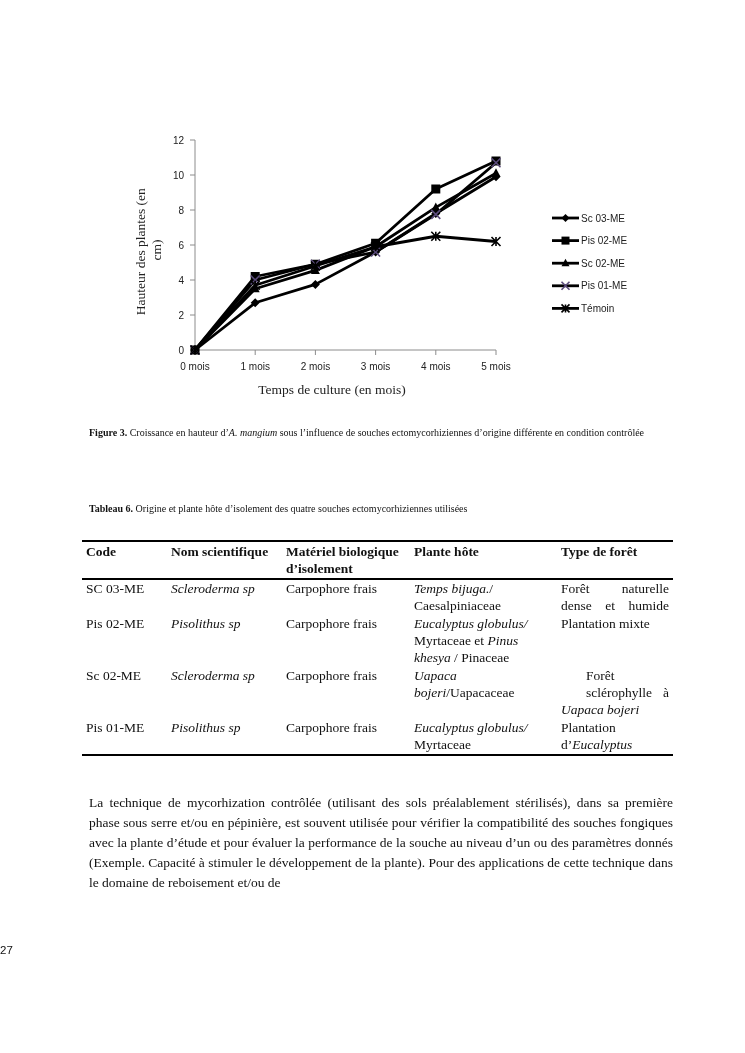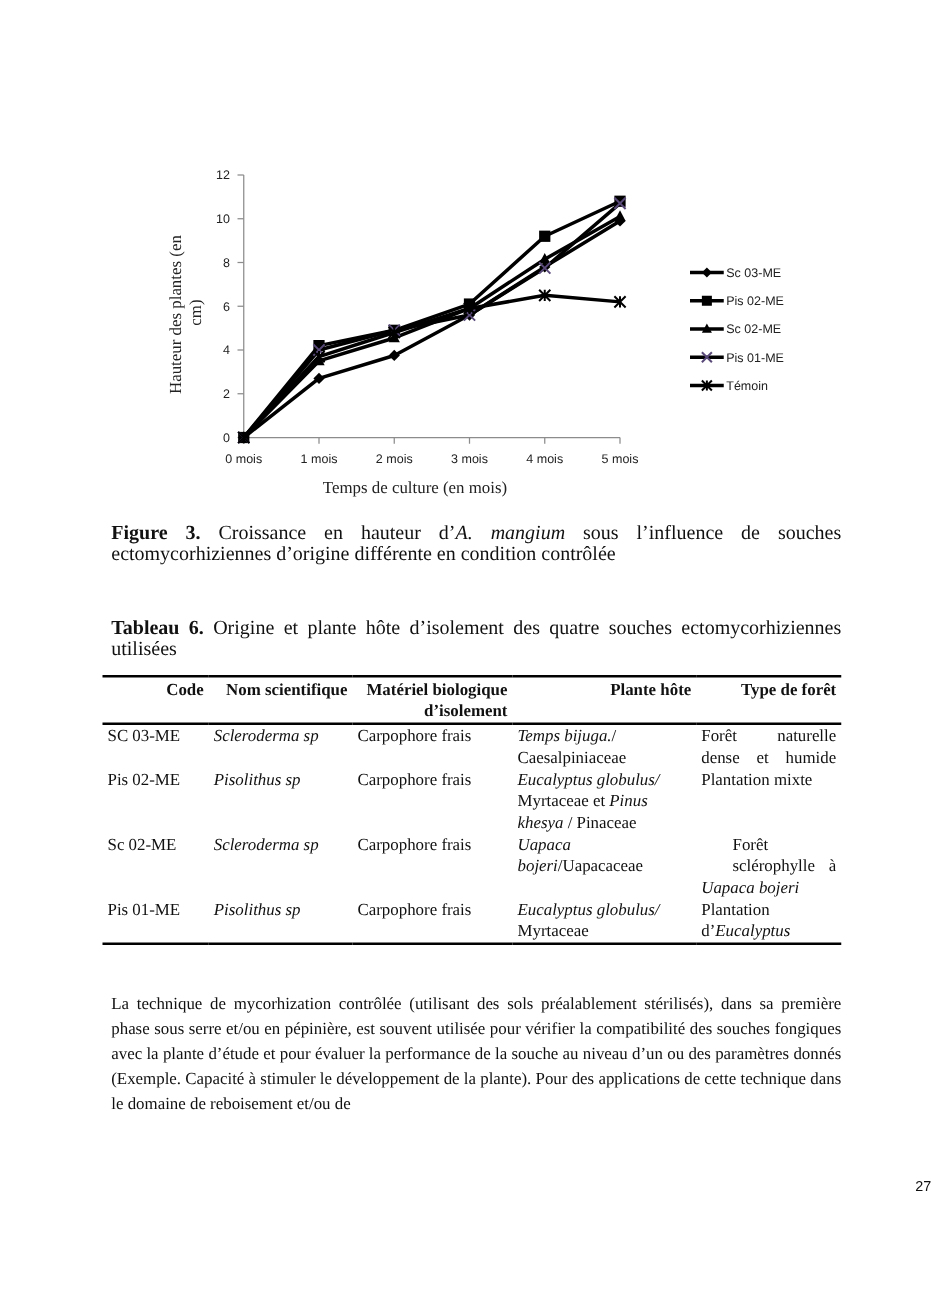--- a/index.html
+++ b/index.html
@@ -2,30 +2,30 @@
 <html><head>
 <meta charset="utf-8">
 <style>
   html,body{margin:0;padding:0;background:#fff;}
   body{width:745px;height:1053px;position:relative;overflow:hidden;font-family:"Liberation Serif",serif;color:#111;}
   .abs{position:absolute;}
   #chart{position:absolute;left:0;top:0;}
   .tick-label{font-family:"Liberation Sans",sans-serif;font-size:10px;fill:#222;}
   .legend-label{font-family:"Liberation Sans",sans-serif;font-size:10px;fill:#222;}
   .axis-title{font-family:"Liberation Serif",serif;font-size:13.5px;fill:#222;}
-  .caption{left:89px;width:584px;font-size:16px;line-height:17px;text-align:justify;}
+  .caption{left:89px;width:584px;font-size:10px;line-height:29px;text-align:justify;}
   .caption b{font-weight:bold;}
   table{position:absolute;left:82px;top:540px;width:591px;border-collapse:collapse;font-size:13.5px;line-height:17px;}
   table thead tr{border-top:2.5px solid #000;border-bottom:2.5px solid #000;}
   table tbody tr:last-child{border-bottom:2.5px solid #000;}
-  th{font-weight:bold;text-align:right;vertical-align:top;padding:1px 4px 1px 4px;}
+  th{font-weight:bold;text-align:left;vertical-align:top;padding:1px 4px 1px 4px;}
   td{vertical-align:top;padding:0 4px 1px 4px;text-align:left;}
   td.just{text-align:justify;text-align-last:justify;}
   .para{left:89px;width:584px;top:793px;font-size:13.5px;line-height:20px;text-align:justify;}
-  .pagenum{left:0;width:745px;top:944px;text-align:right;font-family:"Liberation Sans",sans-serif;font-size:11.5px;}
+  .pagenum{left:0;width:745px;top:944px;text-align:left;font-family:"Liberation Sans",sans-serif;font-size:11.5px;}
 </style>
 </head>
 <body>
 
 <svg id="chart" width="745" height="400" xmlns="http://www.w3.org/2000/svg">
   <g id="axes">
       <line x1="195" y1="140" x2="195" y2="350" stroke="#8c8c8c" stroke-width="1"></line>
       <line x1="190" y1="350" x2="195" y2="350" stroke="#8c8c8c" stroke-width="1"></line>
       <text x="184" y="353.5" text-anchor="end" class="tick-label">0</text>
       <line x1="190" y1="315" x2="195" y2="315" stroke="#8c8c8c" stroke-width="1"></line>

